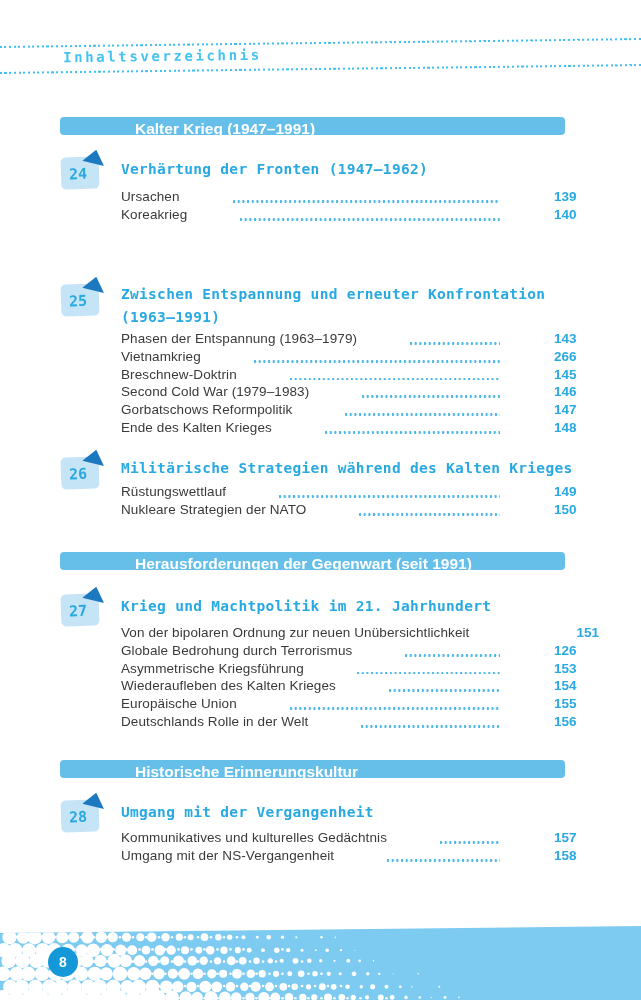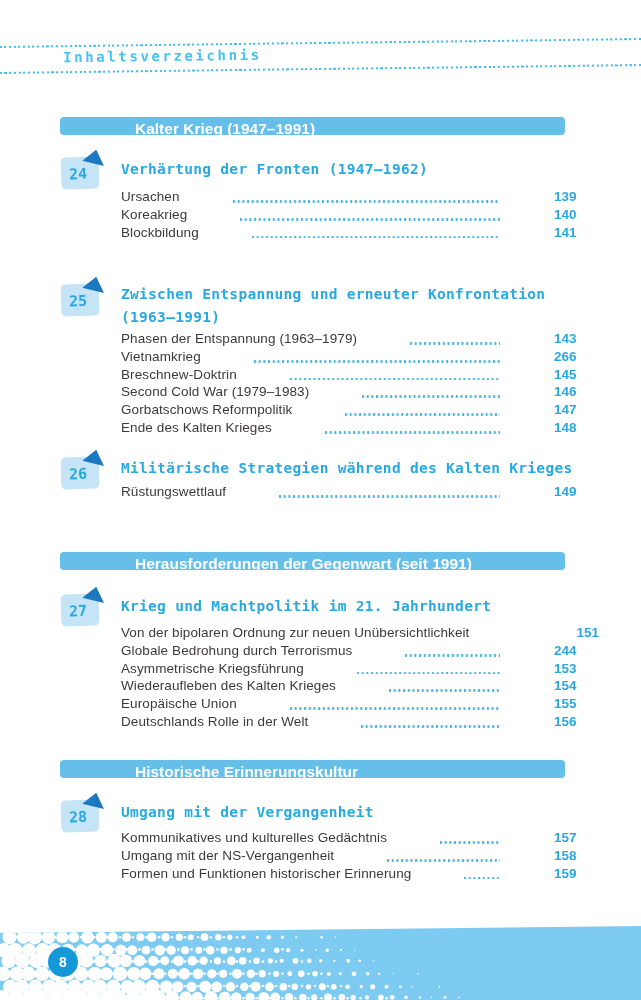--- a/index.html
+++ b/index.html
@@ -115,25 +115,20 @@
     <div class="entryRow">
       <span class="entryLabel">Ursachen</span>
       <span class="leader"></span>
       <span class="entryPage">139</span>
     </div>
     <div class="entryRow">
       <span class="entryLabel">Koreakrieg</span>
       <span class="leader"></span>
       <span class="entryPage">140</span>
     </div>
-    <div class="entryRow">
-      <span class="entryLabel">Blockbildung</span>
-      <span class="leader"></span>
-      <span class="entryPage">141</span>
-    </div>
   </div>
 
   <div class="chapBox" style="top:284px">
     <span class="fold"></span>
     <span class="num">25</span>
   </div>
   <div class="chapTitle" style="top:283px">Zwischen Entspannung und erneuter Konfrontation
 (1963–1991)</div>
   <div class="entries" style="top:331px">
     <div class="entryRow">
@@ -172,39 +167,44 @@
     <span class="fold"></span>
     <span class="num">26</span>
   </div>
   <div class="chapTitle" style="top:457px">Militärische Strategien während des Kalten Krieges</div>
   <div class="entries" style="top:484px">
     <div class="entryRow">
       <span class="entryLabel">Rüstungswettlauf</span>
       <span class="leader"></span>
       <span class="entryPage">149</span>
     </div>
+    <div class="entryRow">
+      <span class="entryLabel">Nukleare Strategien der NATO</span>
+      <span class="leader"></span>
+      <span class="entryPage">150</span>
+    </div>
   </div>
 
   <div class="groupBar" style="top:552px">Herausforderungen der Gegenwart (seit 1991)</div>
 
   <div class="chapBox" style="top:594px">
     <span class="fold"></span>
     <span class="num">27</span>
   </div>
   <div class="chapTitle" style="top:595px">Krieg und Machtpolitik im 21. Jahrhundert</div>
   <div class="entries" style="top:625px">
     <div class="entryRow">
       <span class="entryLabel">Von der bipolaren Ordnung zur neuen Unübersichtlichkeit</span>
       <span class="leader"></span>
       <span class="entryPage">151</span>
     </div>
     <div class="entryRow">
       <span class="entryLabel">Globale Bedrohung durch Terrorismus</span>
       <span class="leader"></span>
-      <span class="entryPage">244</span>
+      <span class="entryPage">126</span>
     </div>
     <div class="entryRow">
       <span class="entryLabel">Asymmetrische Kriegsführung</span>
       <span class="leader"></span>
       <span class="entryPage">153</span>
     </div>
     <div class="entryRow">
       <span class="entryLabel">Wiederaufleben des Kalten Krieges</span>
       <span class="leader"></span>
       <span class="entryPage">154</span>
@@ -231,25 +231,20 @@
   <div class="entries" style="top:830px">
     <div class="entryRow">
       <span class="entryLabel">Kommunikatives und kulturelles Gedächtnis</span>
       <span class="leader"></span>
       <span class="entryPage">157</span>
     </div>
     <div class="entryRow">
       <span class="entryLabel">Umgang mit der NS-Vergangenheit</span>
       <span class="leader"></span>
       <span class="entryPage">158</span>
-    </div>
-    <div class="entryRow">
-      <span class="entryLabel">Formen und Funktionen historischer Erinnerung</span>
-      <span class="leader"></span>
-      <span class="entryPage">159</span>
     </div>
   </div>
 
   <div class="band">
     <svg width="480" height="80" viewBox="0 0 480 80">
         <circle cx="2.2" cy="4.2" r="6.30" fill="#ffffff"></circle>
         <circle cx="9.5" cy="5.0" r="1.3" fill="#ffffff"></circle>
         <circle cx="16.0" cy="4.2" r="7.14" fill="#ffffff"></circle>
         <circle cx="22.5" cy="5.0" r="1.3" fill="#ffffff"></circle>
         <circle cx="29.8" cy="4.2" r="6.54" fill="#ffffff"></circle>

